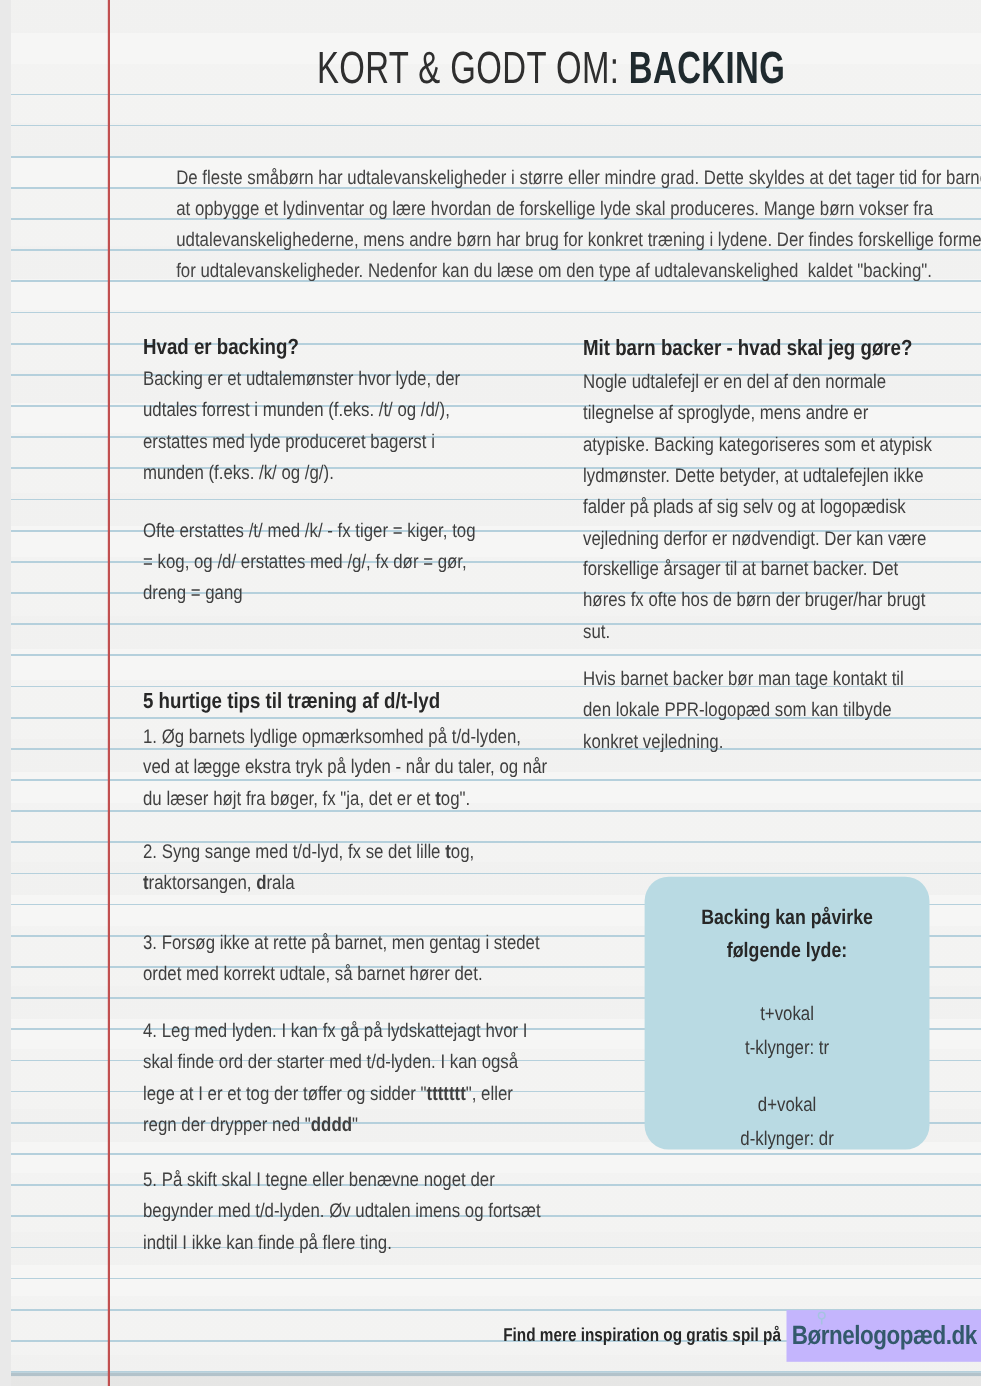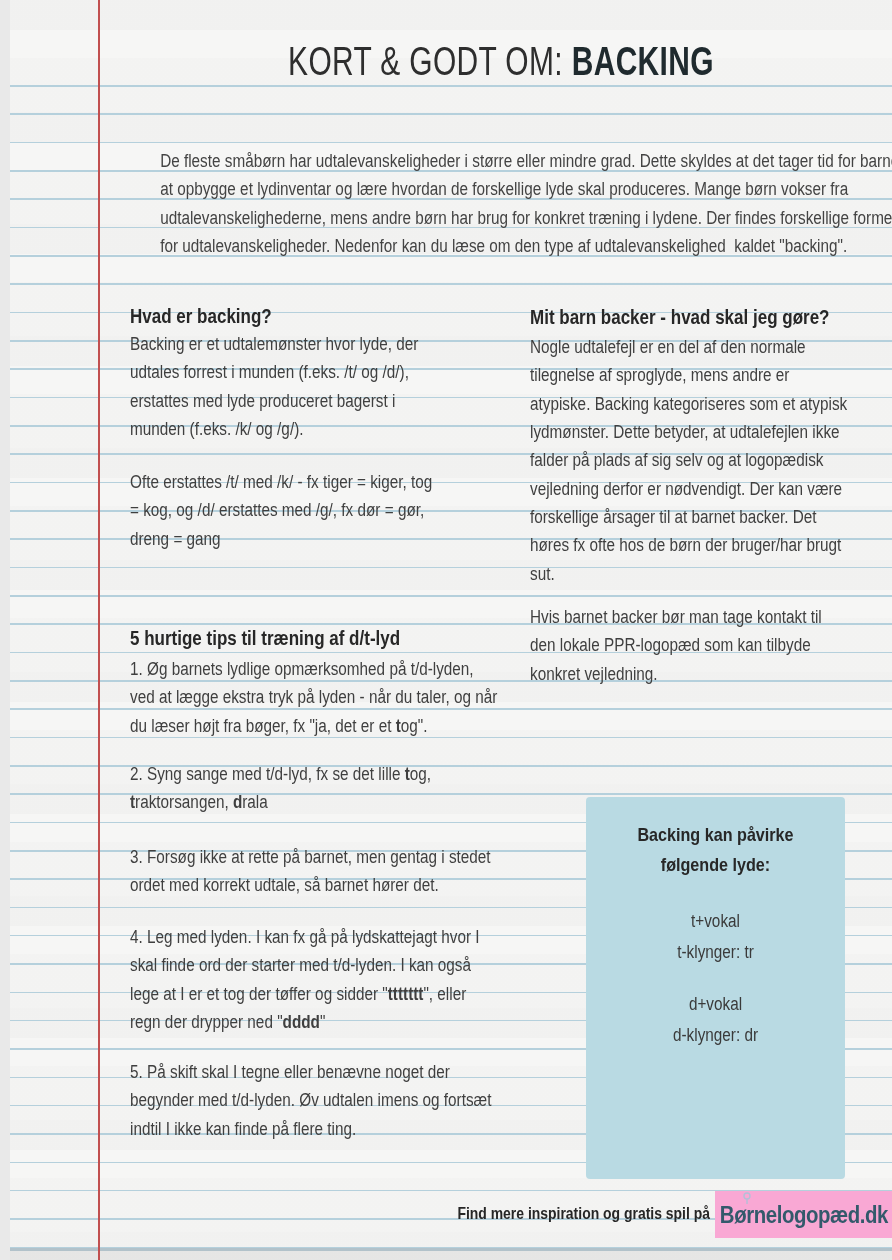--- a/index.html
+++ b/index.html
@@ -33,22 +33,22 @@
     position:absolute; left:90px; width:802px; top:38px;
     text-align:center; white-space:pre; font-size:41px; color:#2e2e2e;
     transform:scaleX(0.73); transform-origin:50% 0; letter-spacing:0.5px;
   }
   .page-title .prefix { font-weight:400; }
   .page-title .emph { font-weight:700; color:#1f2a2e; }
 
   .intro { left:90px; width:802px; top:147px; color:#434343; }
 
   .sound-box {
-    position:absolute; left:576px; top:797px; width:259px; height:382px;
-    background:#b9dae3; border-radius:4px;
+    position:absolute; left:576px; top:797px; width:259px; height:248px;
+    background:#b9dae3; border-radius:22px;
   }
   .sound-box .box-title {
     position:absolute; left:0; width:259px; top:23px;
     text-align:center; white-space:pre; font-weight:700; font-size:19px;
     line-height:30px; color:#272727; transform:scaleX(0.85); transform-origin:50% 0;
   }
   .sound-box .box-group {
     position:absolute; left:0; width:259px; text-align:center; white-space:pre;
     font-size:18px; line-height:31px; color:#3a3a3a;
     transform:scaleX(0.85); transform-origin:50% 0;
@@ -56,21 +56,21 @@
   .box-group.g1 { top:109px; }
   .box-group.g2 { top:192px; }
 
   .footer-label {
     position:absolute; right:192px; top:1204px; white-space:pre;
     font-weight:700; font-size:17px; color:#262626;
     transform:scaleX(0.82); transform-origin:100% 0;
   }
   .logo-box {
     position:absolute; left:705px; top:1191px; width:178px; height:47px;
-    background:#f9a8d4; display:flex; align-items:center; justify-content:center;
+    background:#c4b5fd; display:flex; align-items:center; justify-content:center;
     cursor:pointer;
   }
   .logo-text {
     font-weight:700; font-size:24px; color:#33596b; white-space:pre;
     transform:scaleX(0.85); letter-spacing:-0.5px;
   }
   .logo-figure { position:absolute; left:26px; top:1px; width:12px; height:14px; opacity:0.75; }
 </style>
 </head>
 <body>

